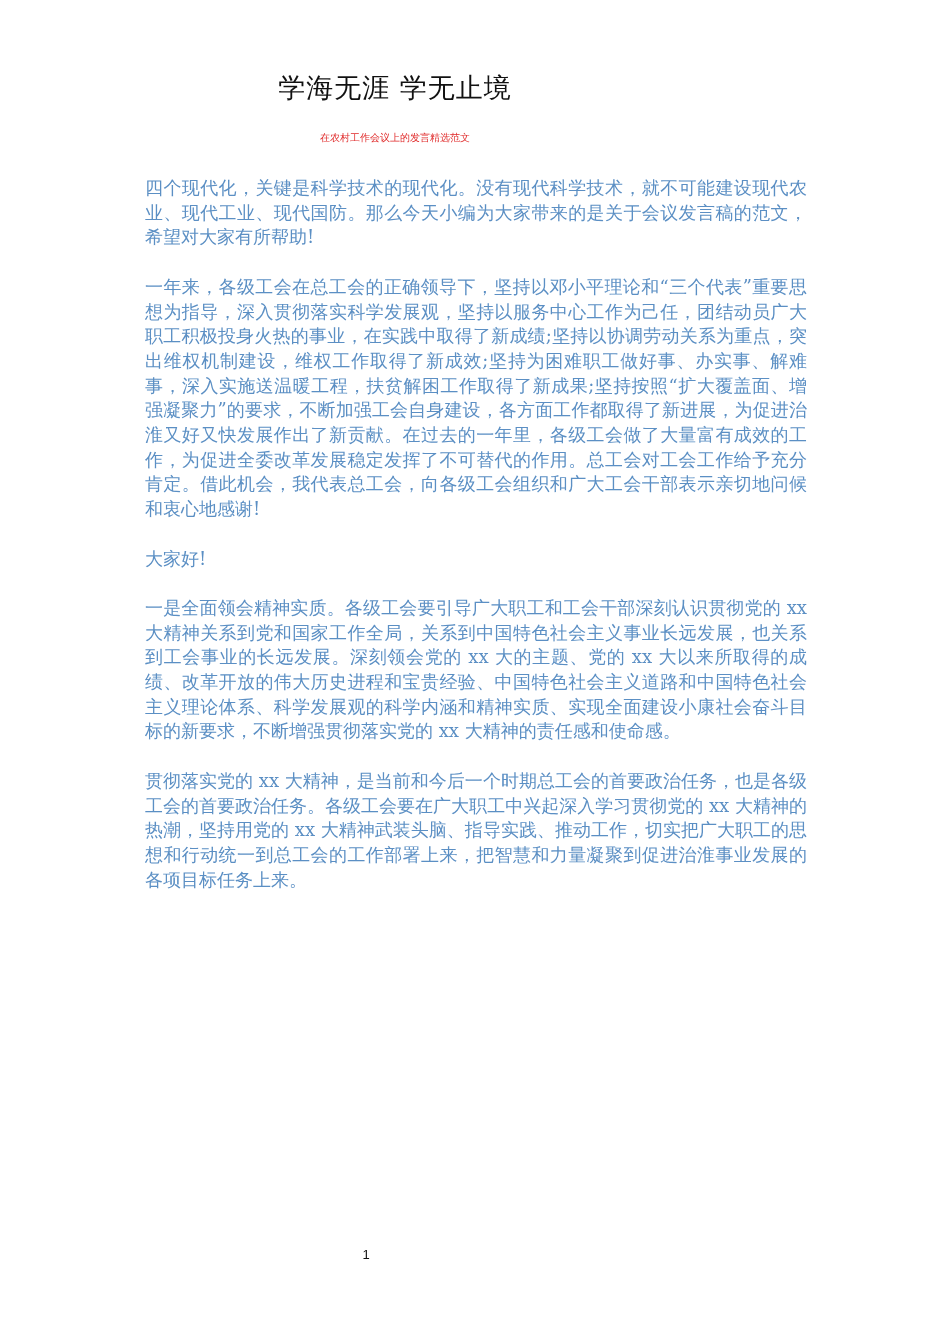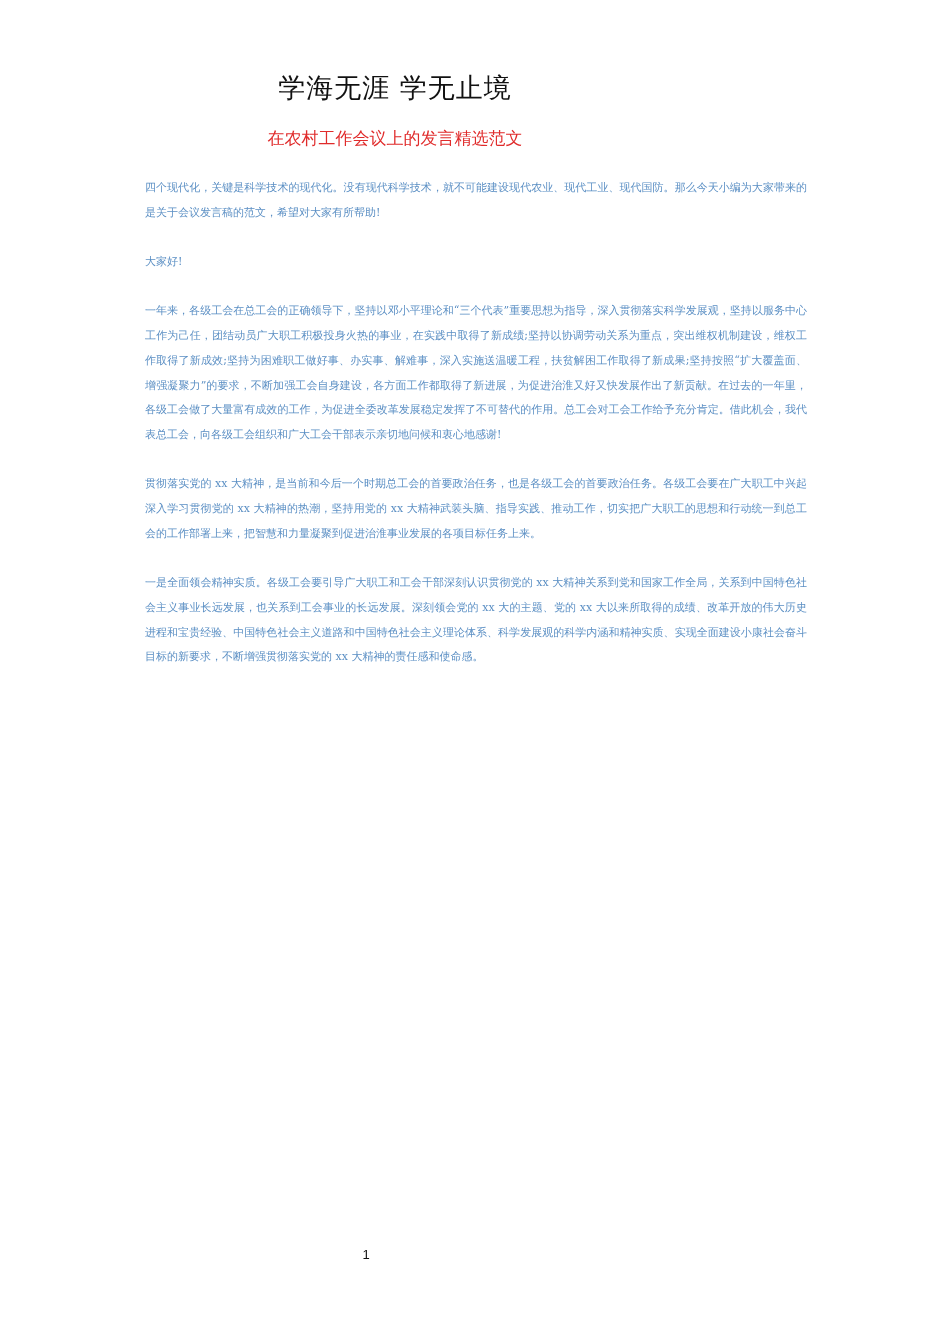--- a/index.html
+++ b/index.html
@@ -28,31 +28,31 @@
       font-size: 27px;
       color: #111111;
       letter-spacing: 1px;
       line-height: 36px;
     }
     .doc-title {
       position: absolute;
       left: 0; right: 0;
       top: 127px;
       text-align: center;
-      font-size: 17px;
+      font-size: 10px;
       color: #e02b2b;
       line-height: 22px;
     }
     .body {
       position: absolute;
       left: 145px;
       top: 176px;
       width: 662px;
       color: #5b8fc4;
-      font-size: 11px;
+      font-size: 18px;
       line-height: 24.7px;
       text-align: justify;
     }
     .body p {
       margin: 0 0 24.7px 0;
     }
     .page-number {
       position: absolute;
       left: 0;
       width: 732px;
@@ -65,20 +65,20 @@
   </style>
 </head>
 <body>
 
 <div class="page">
   <div class="header-title">学海无涯  学无止境</div>
   <div class="doc-title">在农村工作会议上的发言精选范文</div>
 
   <div class="body">
     <p>四个现代化，关键是科学技术的现代化。没有现代科学技术，就不可能建设现代农业、现代工业、现代国防。那么今天小编为大家带来的是关于会议发言稿的范文，希望对大家有所帮助!</p>
+    <p>一年来，各级工会在总工会的正确领导下，坚持以邓小平理论和“三个代表”重要思想为指导，深入贯彻落实科学发展观，坚持以服务中心工作为己任，团结动员广大职工积极投身火热的事业，在实践中取得了新成绩;坚持以协调劳动关系为重点，突出维权机制建设，维权工作取得了新成效;坚持为困难职工做好事、办实事、解难事，深入实施送温暖工程，扶贫解困工作取得了新成果;坚持按照“扩大覆盖面、增强凝聚力”的要求，不断加强工会自身建设，各方面工作都取得了新进展，为促进治淮又好又快发展作出了新贡献。在过去的一年里，各级工会做了大量富有成效的工作，为促进全委改革发展稳定发挥了不可替代的作用。总工会对工会工作给予充分肯定。借此机会，我代表总工会，向各级工会组织和广大工会干部表示亲切地问候和衷心地感谢!</p>
     <p>大家好!</p>
-    <p>一年来，各级工会在总工会的正确领导下，坚持以邓小平理论和“三个代表”重要思想为指导，深入贯彻落实科学发展观，坚持以服务中心工作为己任，团结动员广大职工积极投身火热的事业，在实践中取得了新成绩;坚持以协调劳动关系为重点，突出维权机制建设，维权工作取得了新成效;坚持为困难职工做好事、办实事、解难事，深入实施送温暖工程，扶贫解困工作取得了新成果;坚持按照“扩大覆盖面、增强凝聚力”的要求，不断加强工会自身建设，各方面工作都取得了新进展，为促进治淮又好又快发展作出了新贡献。在过去的一年里，各级工会做了大量富有成效的工作，为促进全委改革发展稳定发挥了不可替代的作用。总工会对工会工作给予充分肯定。借此机会，我代表总工会，向各级工会组织和广大工会干部表示亲切地问候和衷心地感谢!</p>
+    <p>一是全面领会精神实质。各级工会要引导广大职工和工会干部深刻认识贯彻党的 xx 大精神关系到党和国家工作全局，关系到中国特色社会主义事业长远发展，也关系到工会事业的长远发展。深刻领会党的 xx 大的主题、党的 xx 大以来所取得的成绩、改革开放的伟大历史进程和宝贵经验、中国特色社会主义道路和中国特色社会主义理论体系、科学发展观的科学内涵和精神实质、实现全面建设小康社会奋斗目标的新要求，不断增强贯彻落实党的 xx 大精神的责任感和使命感。</p>
     <p>贯彻落实党的 xx 大精神，是当前和今后一个时期总工会的首要政治任务，也是各级工会的首要政治任务。各级工会要在广大职工中兴起深入学习贯彻党的 xx 大精神的热潮，坚持用党的 xx 大精神武装头脑、指导实践、推动工作，切实把广大职工的思想和行动统一到总工会的工作部署上来，把智慧和力量凝聚到促进治淮事业发展的各项目标任务上来。</p>
-    <p>一是全面领会精神实质。各级工会要引导广大职工和工会干部深刻认识贯彻党的 xx 大精神关系到党和国家工作全局，关系到中国特色社会主义事业长远发展，也关系到工会事业的长远发展。深刻领会党的 xx 大的主题、党的 xx 大以来所取得的成绩、改革开放的伟大历史进程和宝贵经验、中国特色社会主义道路和中国特色社会主义理论体系、科学发展观的科学内涵和精神实质、实现全面建设小康社会奋斗目标的新要求，不断增强贯彻落实党的 xx 大精神的责任感和使命感。</p>
   </div>
 
   <div class="page-number">1</div>
 </div>
 
 </body></html>

